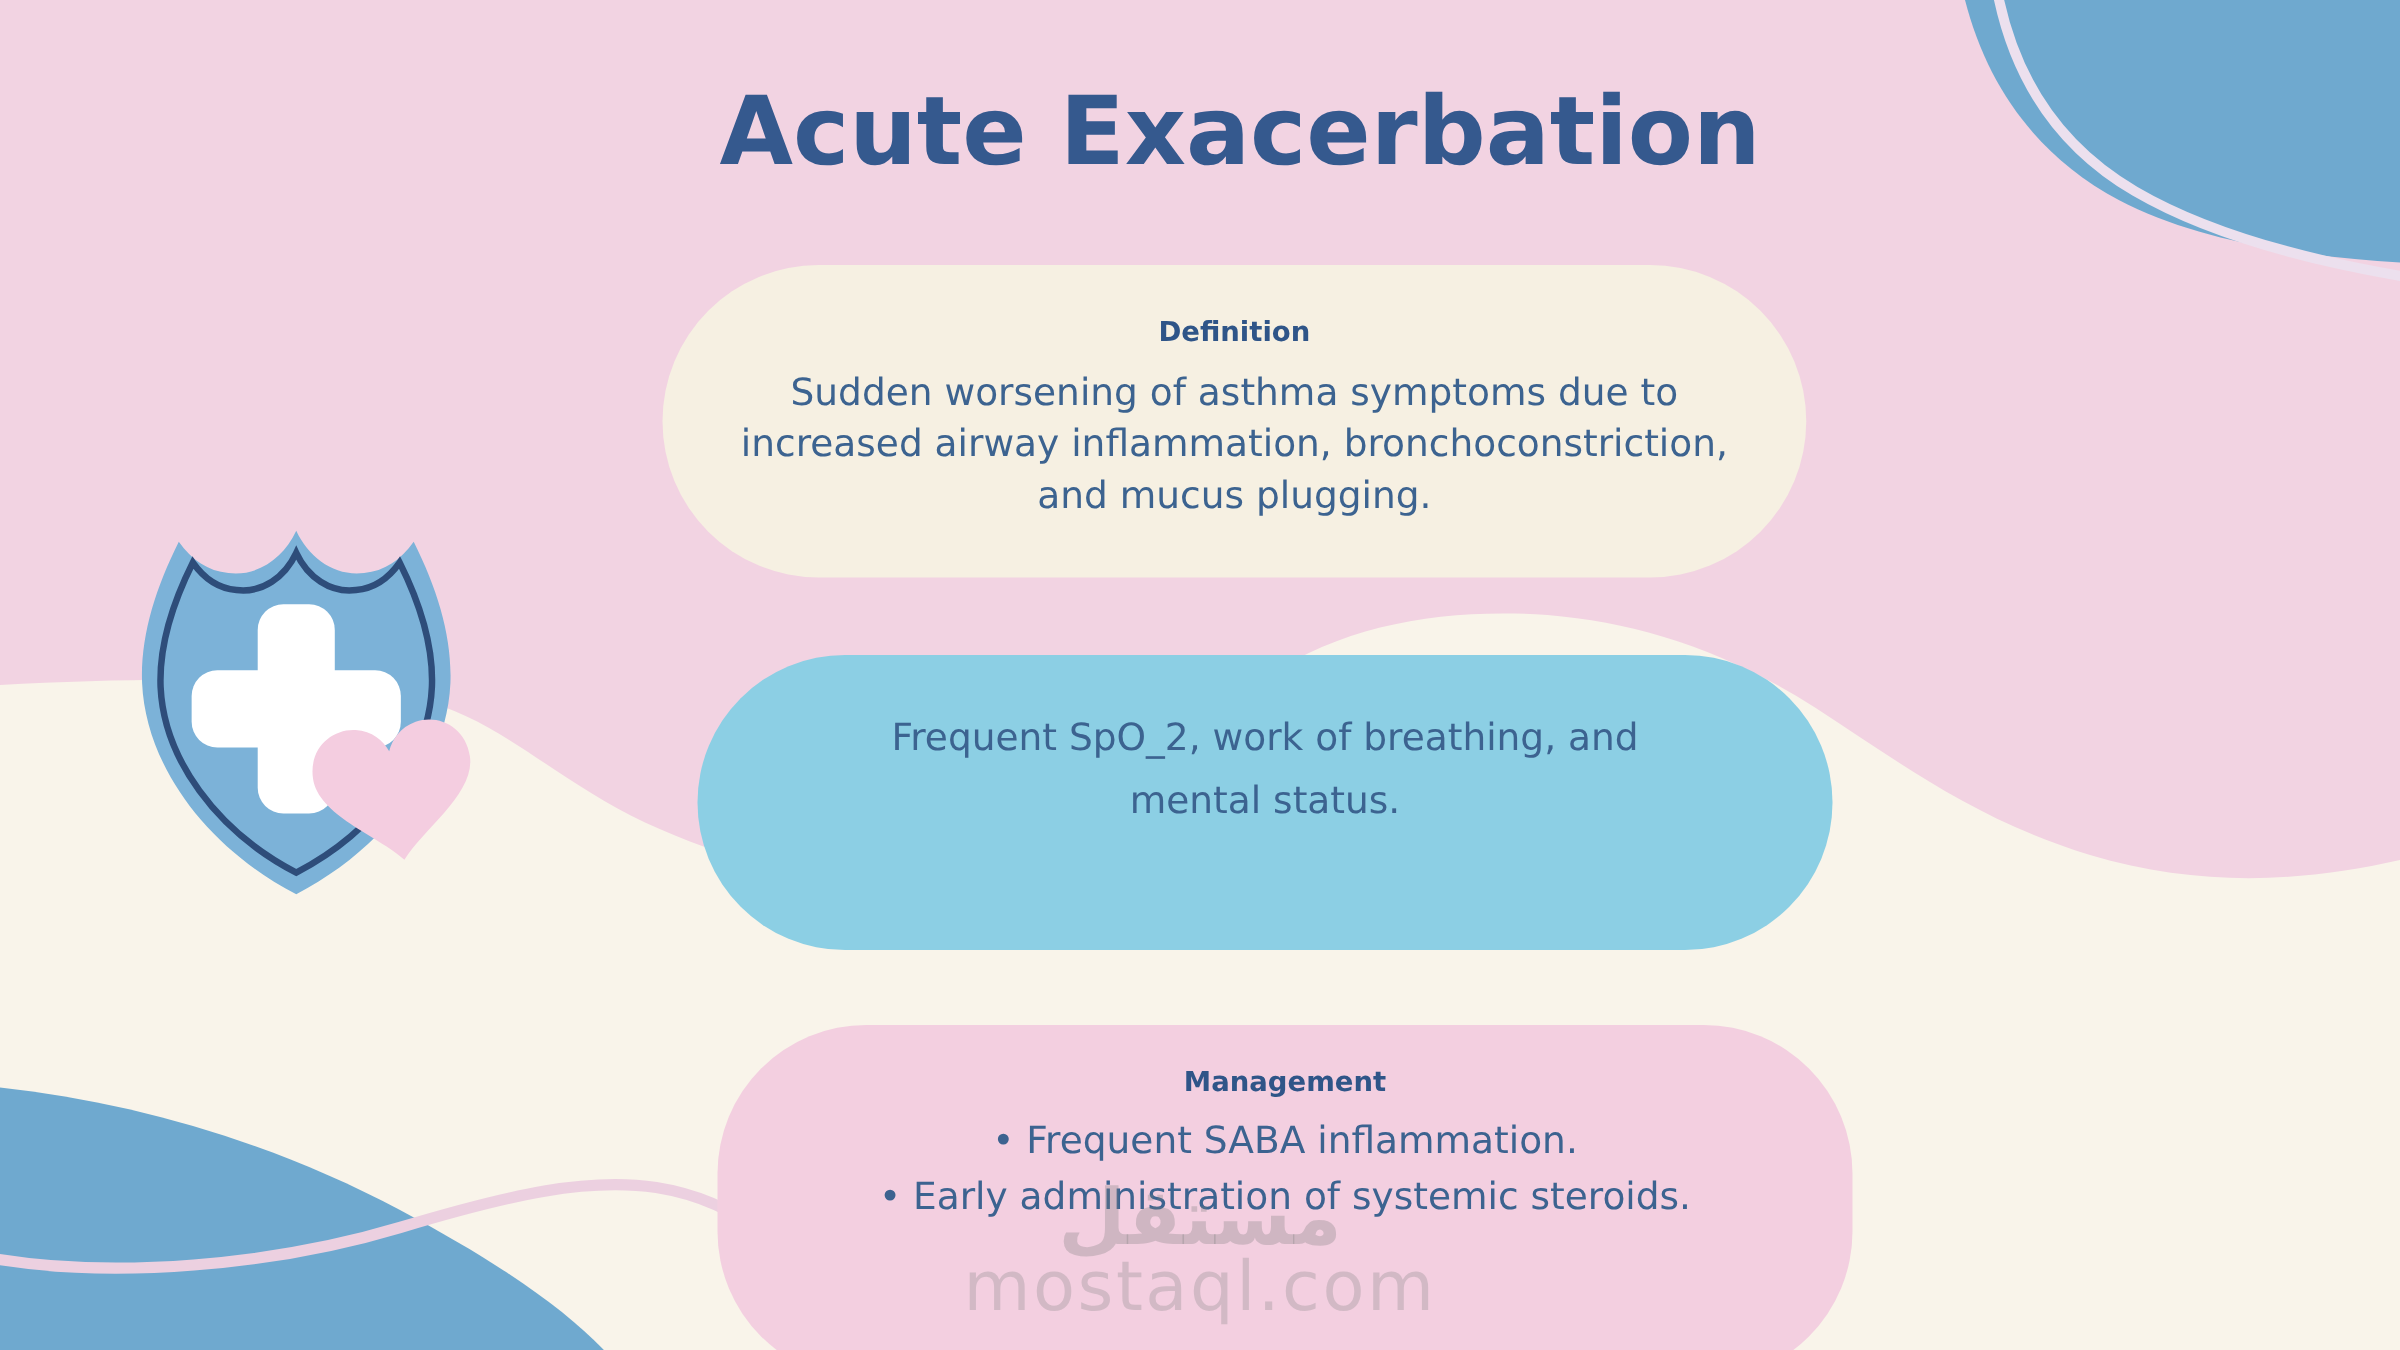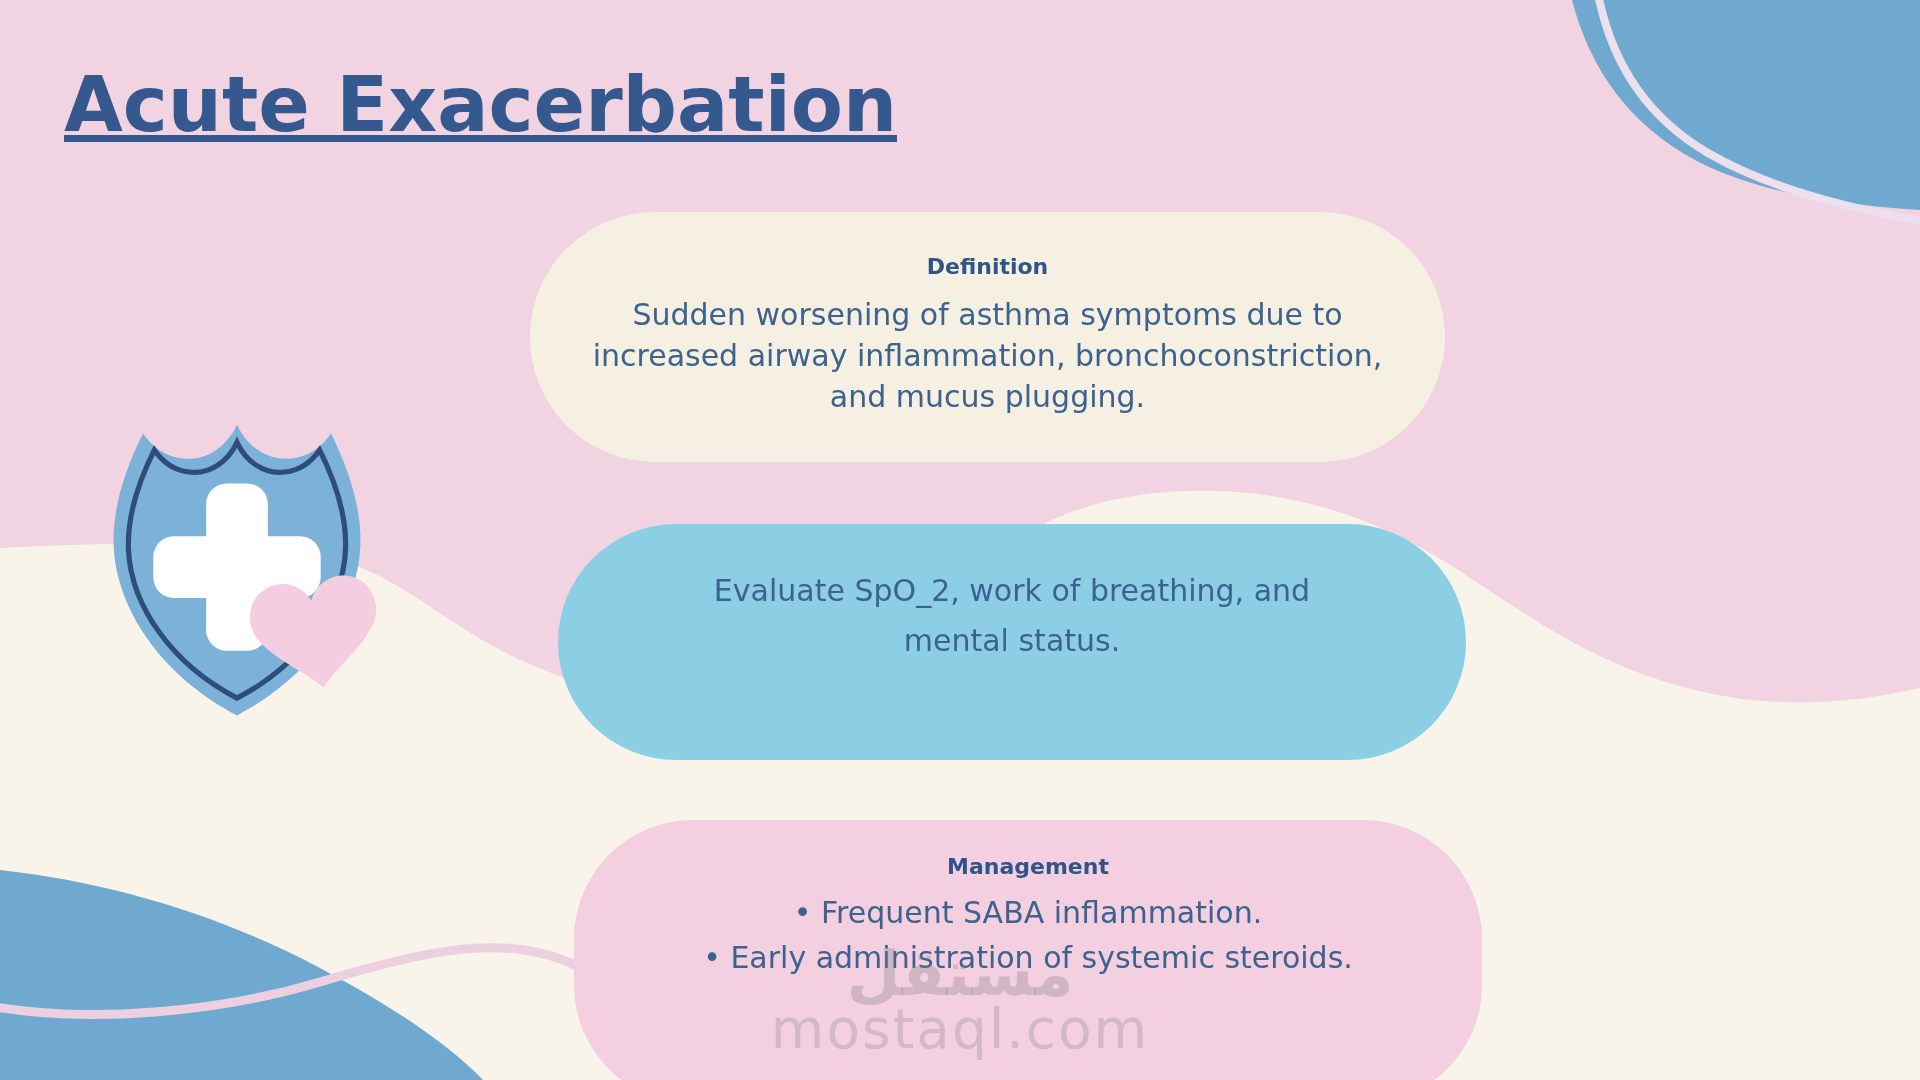--- a/index.html
+++ b/index.html
@@ -16,22 +16,22 @@
     font-family:"DejaVu Sans","Liberation Sans",sans-serif;
   }
   svg.bg{position:absolute;inset:0;width:1920px;height:1080px;display:block;}
   .bg-cream{fill:var(--cream-bg);}
   .bg-pink{fill:var(--pink-bg);}
   .blob-blue{fill:var(--blob-blue);}
   .accent-line{fill:none;stroke:var(--accent-line);stroke-width:8;stroke-linecap:round;}
   .squiggle{fill:none;stroke:var(--squiggle-pink);stroke-width:9;stroke-linecap:round;}
 
   h1.title{
-    position:absolute;left:64px;top:62px;width:1856px;text-align:left;
-    font-size:76px;line-height:86px;font-weight:bold;color:var(--title-navy);letter-spacing:0px;text-decoration:underline;
+    position:absolute;left:64px;top:62px;width:1856px;text-align:center;
+    font-size:76px;line-height:86px;font-weight:bold;color:var(--title-navy);letter-spacing:0px;
   }
 
   .card{position:absolute;text-align:center;color:var(--body-navy);}
   .card h2{font-size:22px;line-height:42px;font-weight:bold;color:var(--heading-navy);}
   .card p.line{font-size:30px;}
   .card-definition{left:530px;top:212px;width:915px;height:250px;border-radius:125px;
     background:var(--card-cream);padding-top:34px;}
   .card-definition h2{margin-bottom:6px;}
   .card-definition p.line{line-height:41px;}
   .card-assessment{left:558px;top:524px;width:908px;height:236px;border-radius:118px;
@@ -106,21 +106,21 @@
   </svg>
 
   <section class="card card-definition">
     <h2>Definition</h2>
     <p class="line">Sudden worsening of asthma symptoms due to</p>
     <p class="line">increased airway inflammation, bronchoconstriction,</p>
     <p class="line">and mucus plugging.</p>
   </section>
 
   <section class="card card-assessment">
-    <p class="line">Evaluate SpO_2, work of breathing, and</p>
+    <p class="line">Frequent SpO_2, work of breathing, and</p>
     <p class="line">mental status.</p>
   </section>
 
   <section class="card card-management">
     <h2>Management</h2>
     <p class="line">• Frequent SABA inflammation.</p>
     <p class="line">• Early administration of systemic steroids.</p>
   </section>
 
   <div class="watermark">

